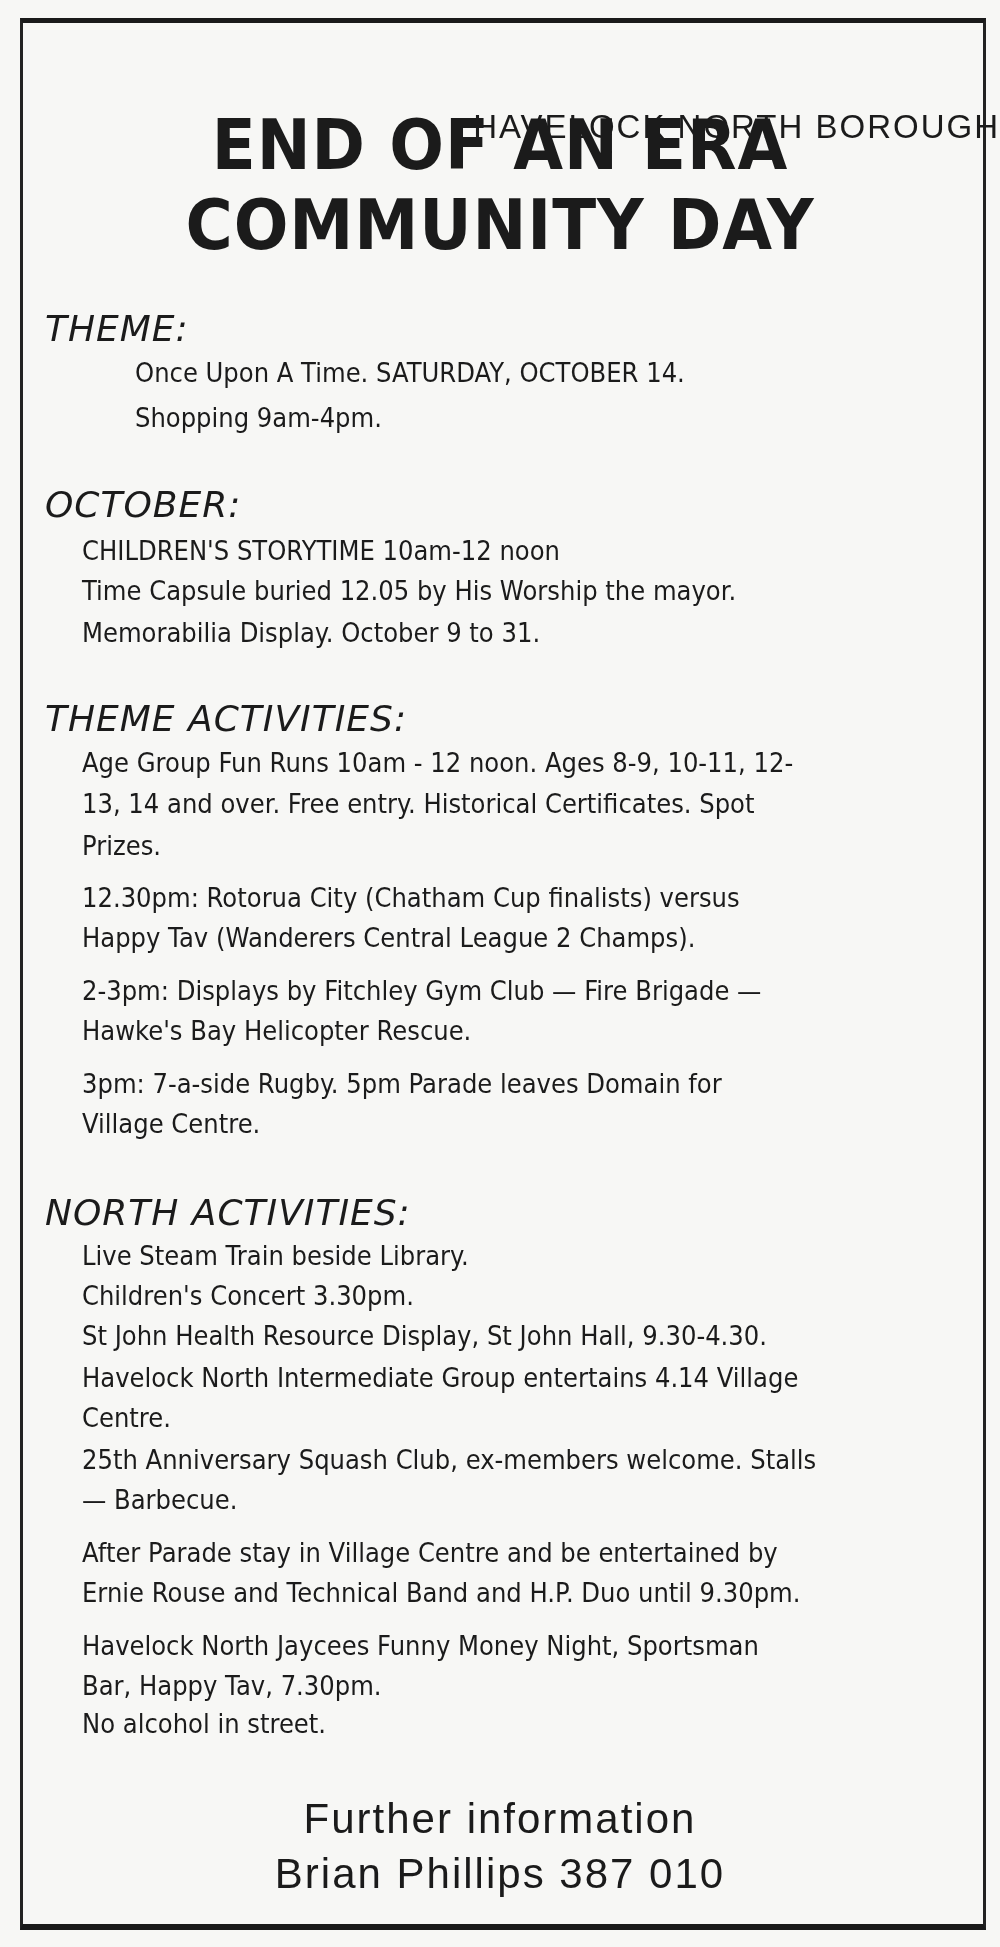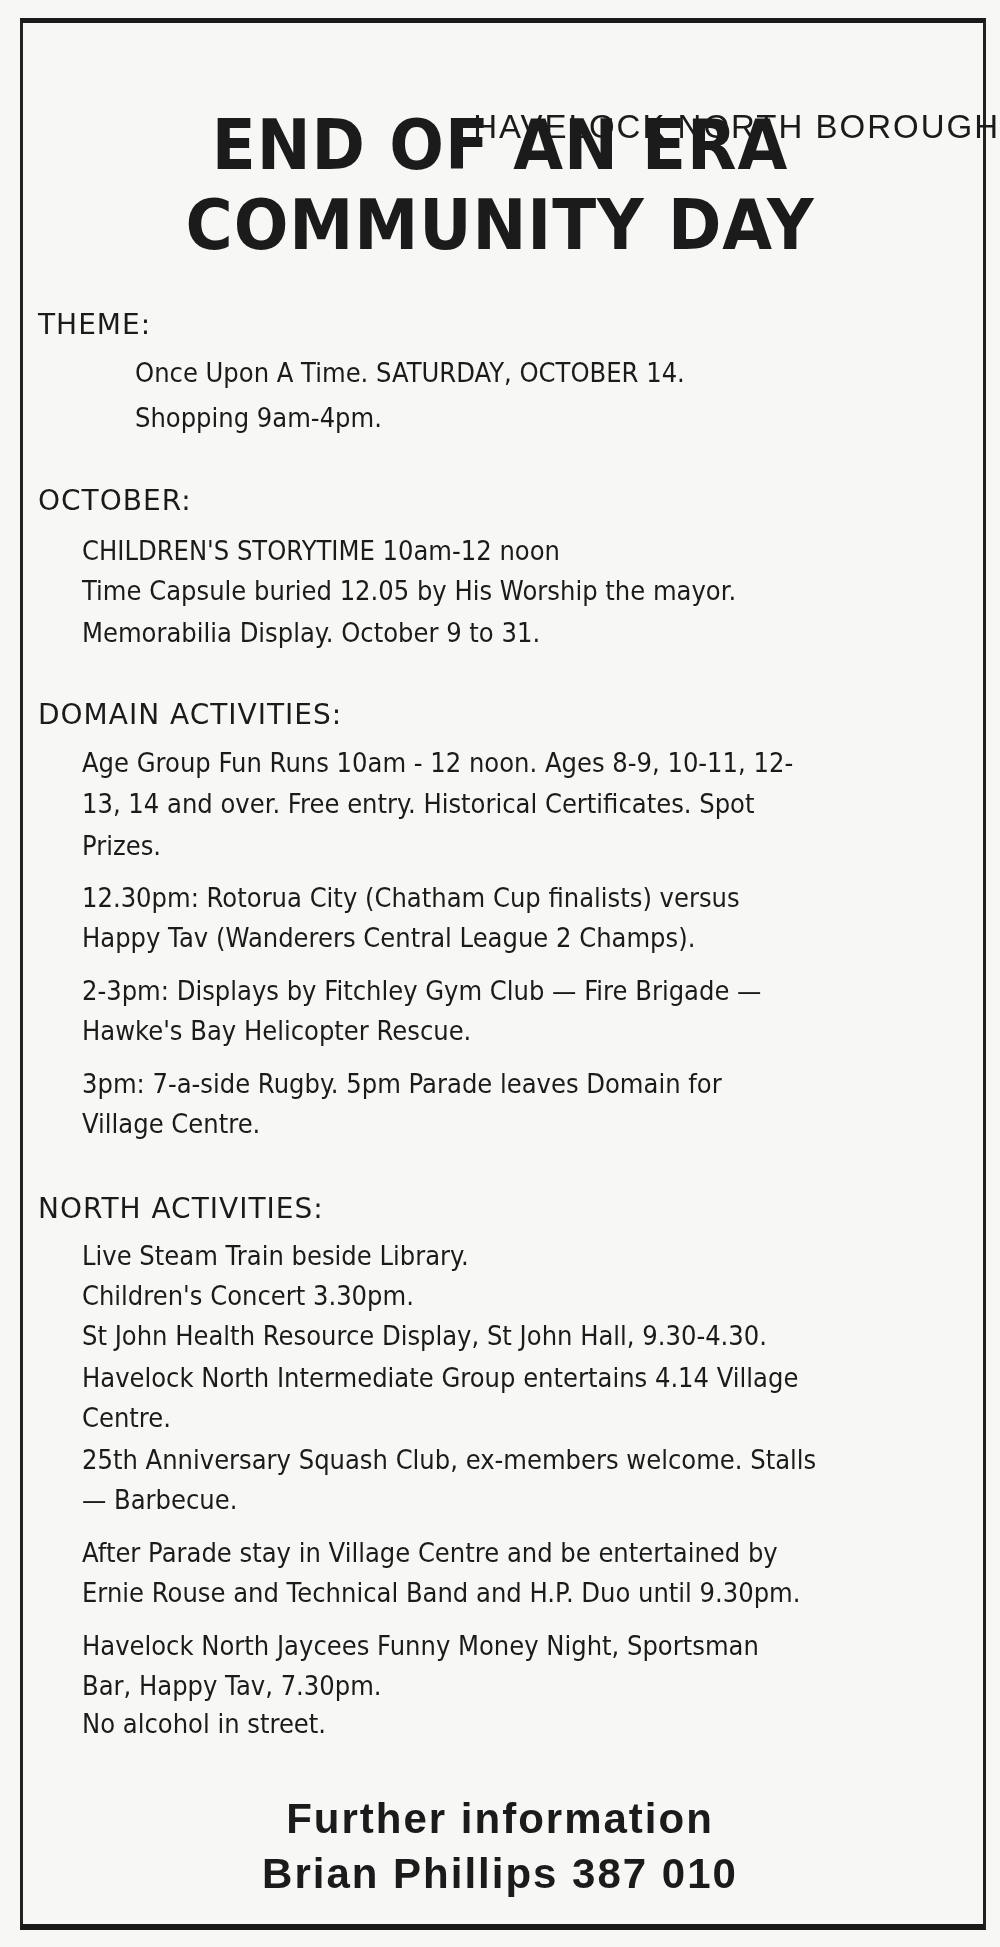--- a/index.html
+++ b/index.html
@@ -42,61 +42,61 @@
       font-family: "DejaVu Sans", sans-serif;
       font-weight: bold;
       font-size: 70px;
       letter-spacing: 1px;
       transform: scaleX(0.92);
       transform-origin: center;
     }
     .h1 { top: 104px; }
     .h2 { top: 184px; }
     .section-title {
-      left: 38px;
+      left: 45px;
       font-family: "DejaVu Sans", sans-serif;
-      font-size: 28px;
+      font-size: 36px;
       letter-spacing: 1px;
+      font-style: italic;
     }
     .line {
       font-family: "DejaVu Sans", sans-serif;
       font-size: 27px;
       transform: scaleX(0.9);
       transform-origin: left;
     }
     .ind1 { left: 135px; }
     .ind2 { left: 82px; }
     .footer {
       left: 0; right: 0;
       text-align: center;
       font-family: "Liberation Sans", sans-serif;
       font-size: 42px;
       letter-spacing: 2px;
-      font-weight: bold;
     }
   </style>
 </head>
 <body>
 
 <div class="frame"></div>
 
 <div class="abs kicker">HAVELOCK NORTH BOROUGH</div>
 <div class="abs headline h1">END OF AN ERA</div>
 <div class="abs headline h2">COMMUNITY DAY</div>
 
 <div class="abs section-title" style="top:308px">THEME:</div>
 <div class="abs line ind1" style="top:357px">Once Upon A Time. SATURDAY, OCTOBER 14.</div>
 <div class="abs line ind1" style="top:402px">Shopping 9am-4pm.</div>
 
 <div class="abs section-title" style="top:484px">OCTOBER:</div>
 <div class="abs line ind2" style="top:535px">CHILDREN'S STORYTIME 10am-12 noon</div>
 <div class="abs line ind2" style="top:575px">Time Capsule buried 12.05 by His Worship the mayor.</div>
 <div class="abs line ind2" style="top:617px">Memorabilia Display. October 9 to 31.</div>
 
-<div class="abs section-title" style="top:698px">DOMAIN ACTIVITIES:</div>
+<div class="abs section-title" style="top:698px">THEME ACTIVITIES:</div>
 <div class="abs line ind2" style="top:747px">Age Group Fun Runs 10am - 12 noon. Ages 8-9, 10-11, 12-</div>
 <div class="abs line ind2" style="top:788px">13, 14 and over. Free entry. Historical Certificates. Spot</div>
 <div class="abs line ind2" style="top:830px">Prizes.</div>
 <div class="abs line ind2" style="top:882px">12.30pm: Rotorua City (Chatham Cup finalists) versus</div>
 <div class="abs line ind2" style="top:922px">Happy Tav (Wanderers Central League 2 Champs).</div>
 <div class="abs line ind2" style="top:975px">2-3pm: Displays by Fitchley Gym Club — Fire Brigade —</div>
 <div class="abs line ind2" style="top:1015px">Hawke's Bay Helicopter Rescue.</div>
 <div class="abs line ind2" style="top:1068px">3pm: 7-a-side Rugby. 5pm Parade leaves Domain for</div>
 <div class="abs line ind2" style="top:1108px">Village Centre.</div>
 

